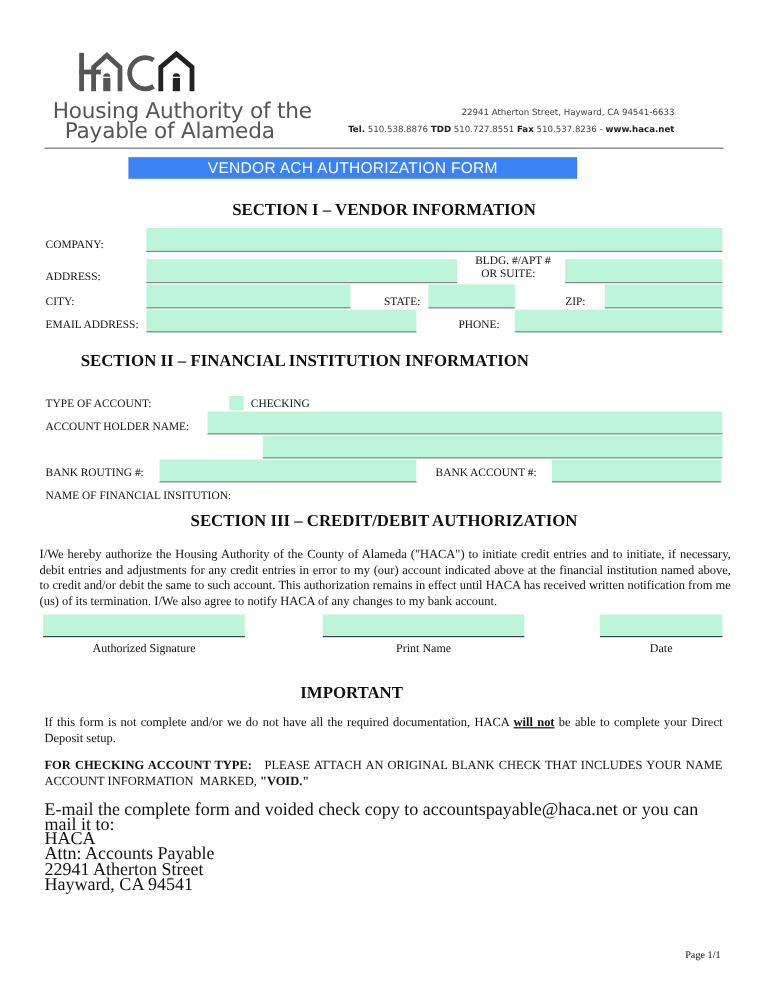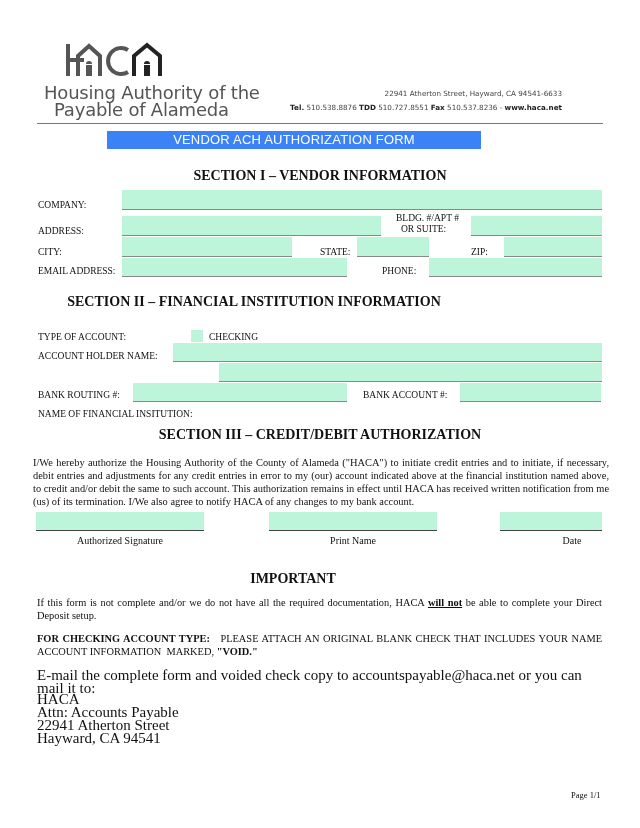--- a/index.html
+++ b/index.html
@@ -97,21 +97,21 @@
 
 <div class="abs sec" style="left:0; width:640px; text-align:center; top:427px;">SECTION III –  CREDIT/DEBIT AUTHORIZATION</div>
 <div class="abs para" style="left:33px; top:456px; width:576px;">I/We hereby authorize the Housing Authority of the County of Alameda ("HACA") to initiate credit entries and to initiate, if necessary, debit entries and adjustments for any credit entries in error to my (our) account indicated above at the financial institution named above, to credit and/or debit the same to such account.  This authorization remains in effect until HACA has received written notification from me (us) of its termination.  I/We also agree to notify HACA of any changes to my bank account.</div>
 
 <div class="abs field" style="left:36px; top:512px; width:168px; height:19px; border-bottom:1.5px solid #444;"></div>
 <div class="abs field" style="left:269px; top:512px; width:168px; height:19px; border-bottom:1.5px solid #444;"></div>
 <div class="abs field" style="left:500px; top:512px; width:102px; height:19px; border-bottom:1.5px solid #444;"></div>
 
 <div class="abs sigcap" style="left:36px; width:168px; top:535px;">Authorized Signature</div>
 <div class="abs sigcap" style="left:269px; width:168px; top:535px;">Print Name</div>
-<div class="abs sigcap" style="left:521px; width:102px; top:535px;">Date</div>
+<div class="abs sigcap" style="left:500px; width:102px; top:535px;">Date</div>
 
 <div class="abs sec" style="left:0; width:586px; text-align:center; top:571px;">IMPORTANT</div>
 
 <div class="abs para" style="left:37px; top:596px; width:565px;">
   <span>If this form is not complete and/or we do not have all the required documentation, HACA </span><b style="text-decoration:underline;">will not</b><span> be able to complete your Direct Deposit setup.</span>
 </div>
 
 <div class="abs para" style="left:37px; top:632px; width:565px;">
   <b>FOR CHECKING ACCOUNT TYPE:</b><span style="white-space:pre-wrap;">   PLEASE ATTACH AN ORIGINAL BLANK CHECK THAT INCLUDES YOUR NAME ACCOUNT INFORMATION  MARKED, </span><b>"VOID."</b>
 </div>

